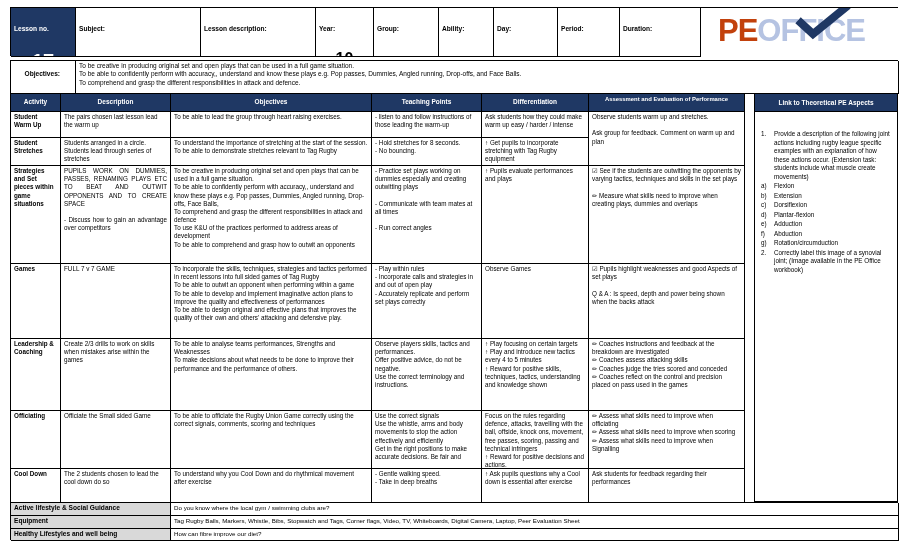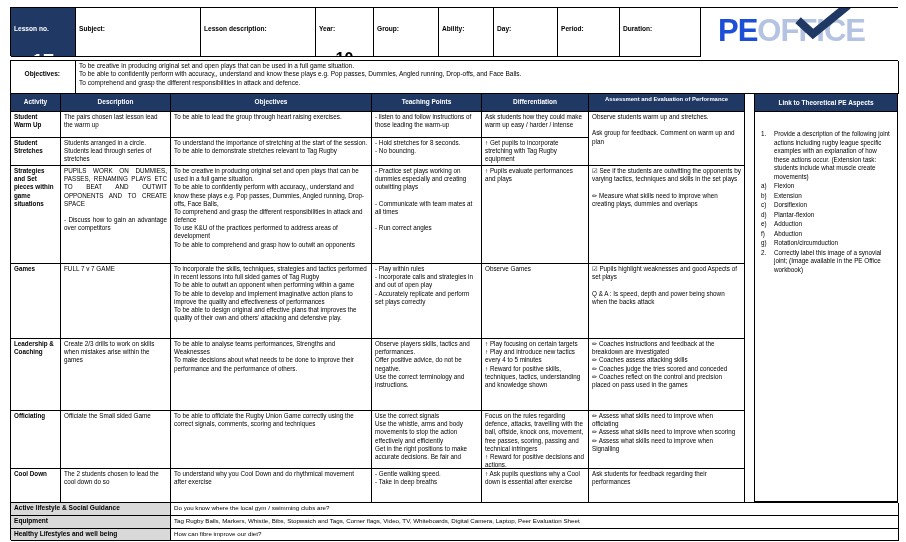--- a/index.html
+++ b/index.html
@@ -13,21 +13,21 @@
   .hdr{font-weight:bold;font-size:6.5px;display:flex;align-items:center;justify-content:center;text-align:center;padding:0 2px;}
   .hdr.top{align-items:flex-start;padding-top:2px;}
   .bold{font-weight:bold;}
   .grey{background:#d9d9d9;}
   .justify{text-align:justify;}
   .lbl{font-weight:bold;font-size:6.6px;}
   .bignum{font-weight:bold;font-size:20px;text-align:center;line-height:1.1;}
   .yearnum{font-weight:bold;font-size:16px;text-align:center;line-height:1.1;}
   
   .logo{position:absolute;right:34px;top:6px;font-size:31px;font-weight:800;letter-spacing:-1px;line-height:1.1;white-space:nowrap;}
-  .logo .pe{color:#1d4ed8;}
+  .logo .pe{color:#c2410c;}
   .logo .office{color:#b5c3e2;position:relative;}
   .logo svg.check{position:absolute;top:-9px;right:16px;overflow:visible;}
   
   .li{display:flex;font-size:6.3px;line-height:1.35;margin-bottom:1px;}
   .li .mk{width:13px;flex:none;}
   .li .tx{flex:1;white-space:pre-wrap;}
   
   .fval{font-size:6.2px;}
 </style>
 </head>

